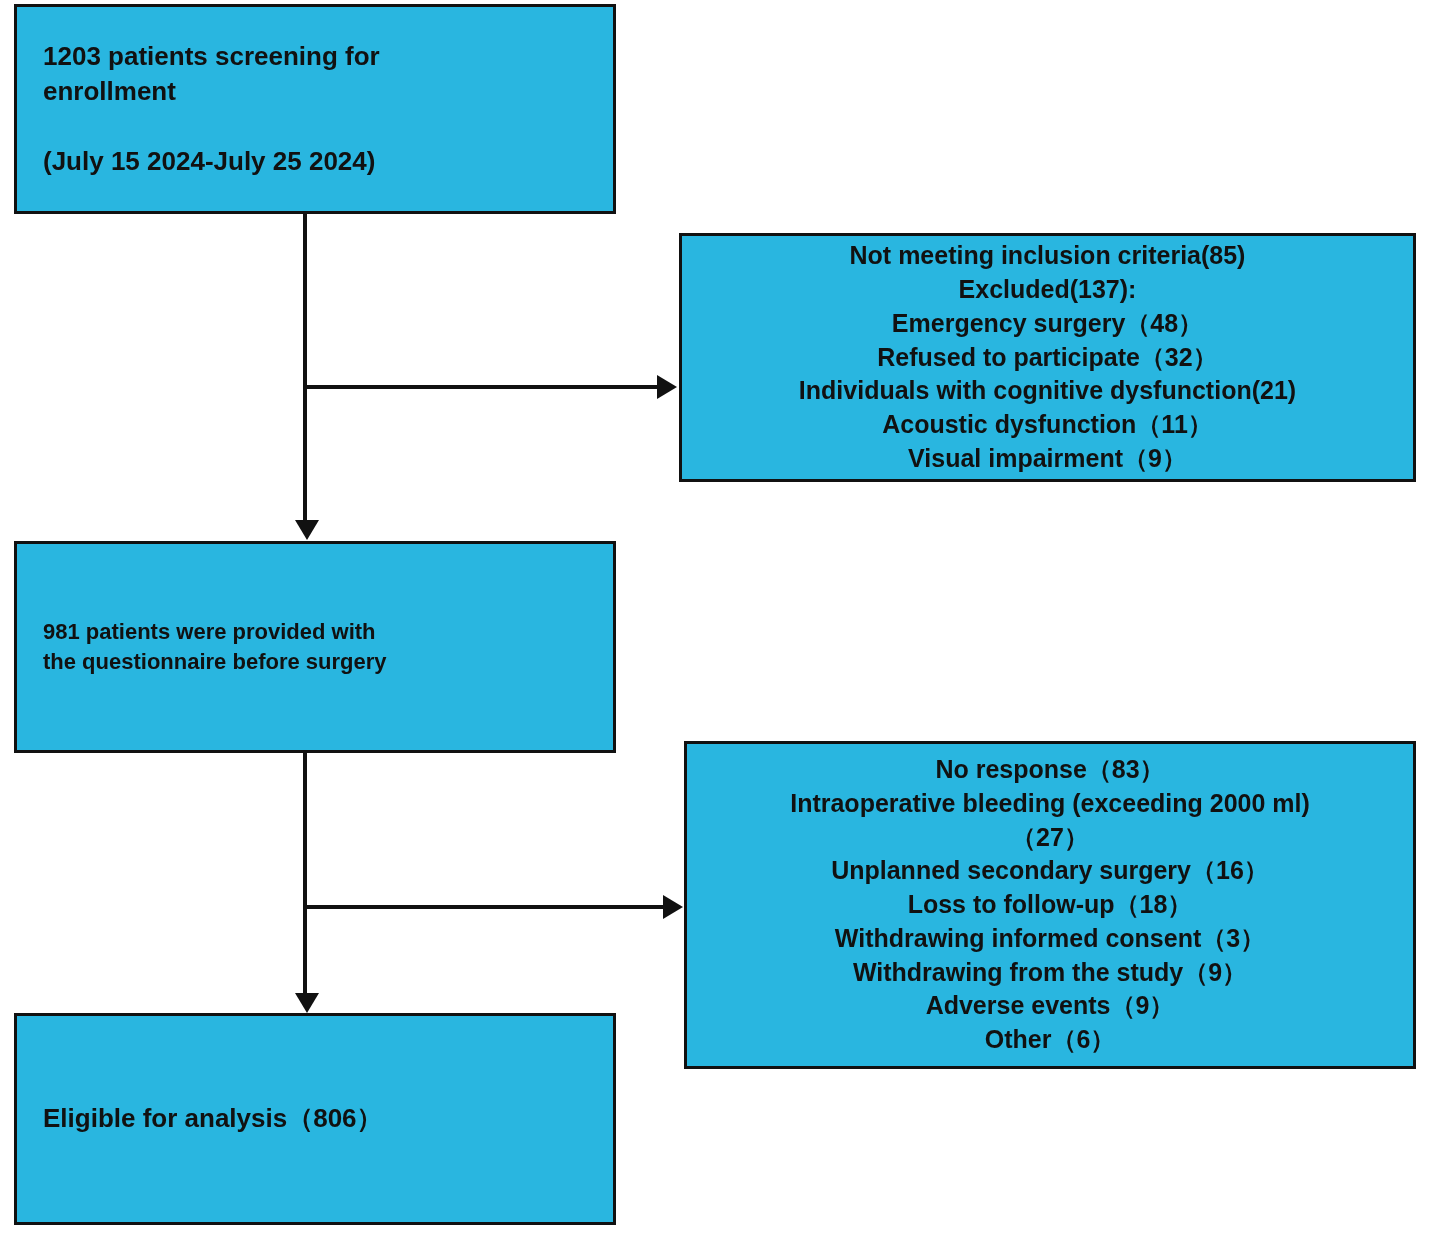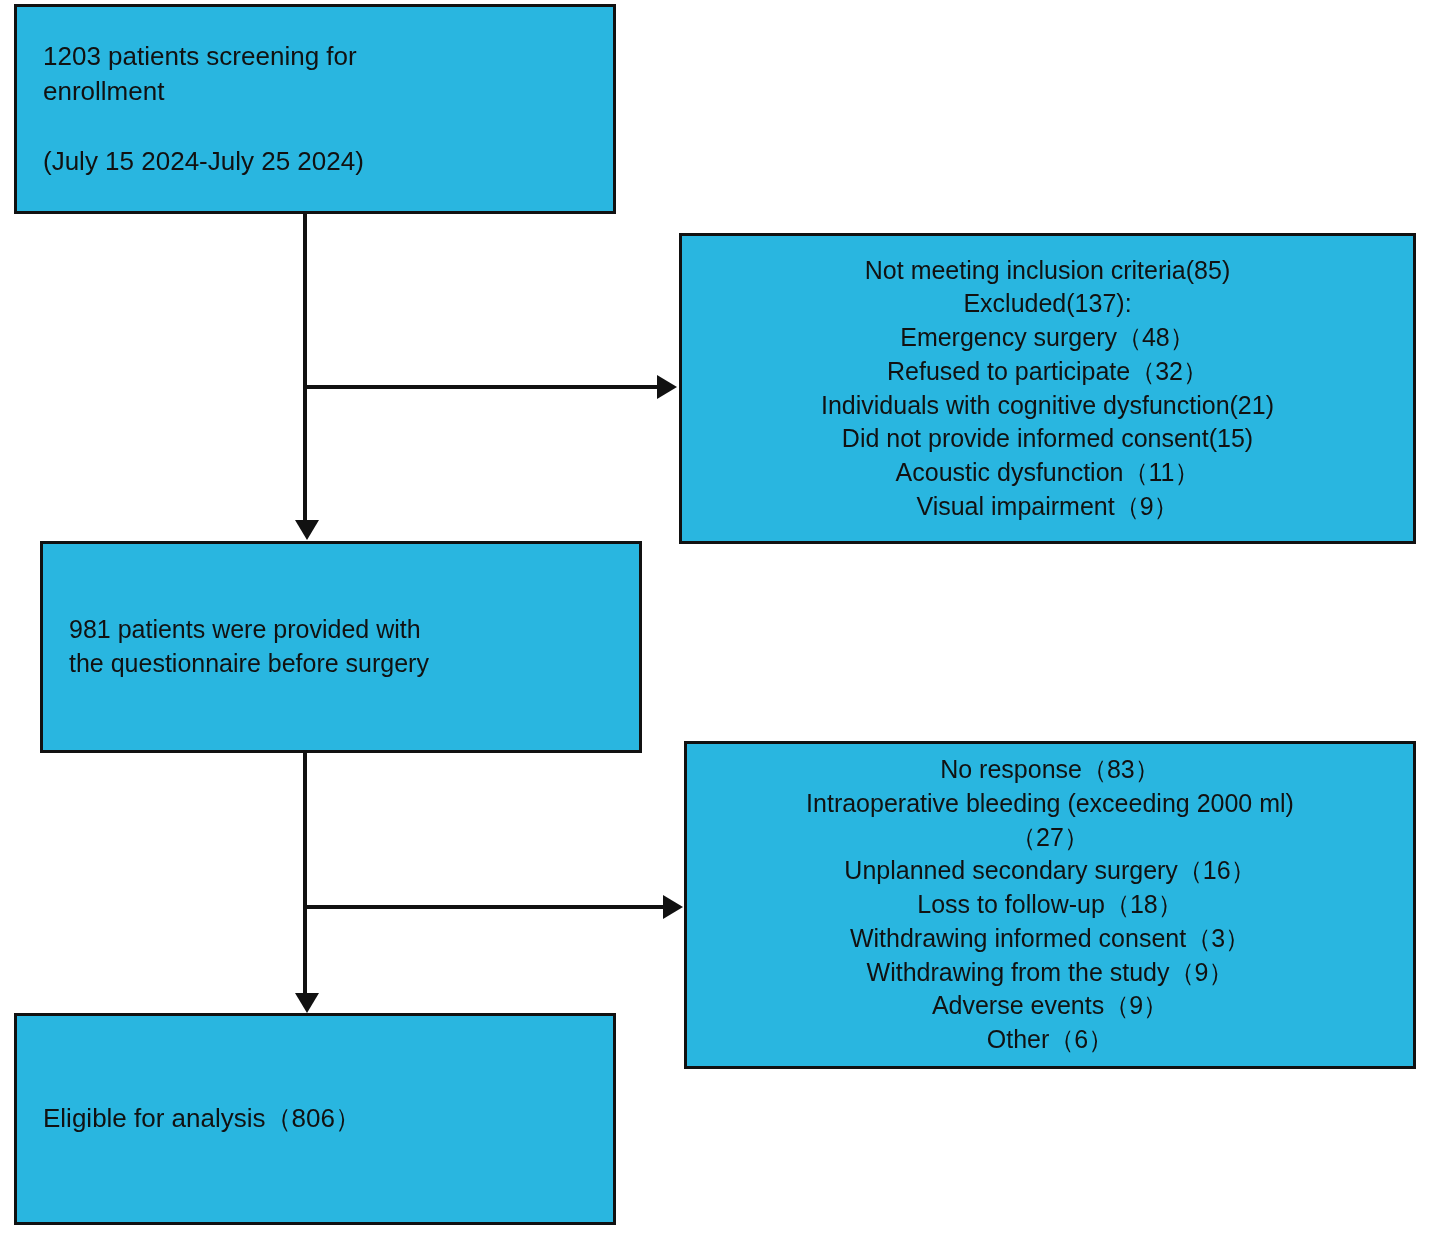--- a/index.html
+++ b/index.html
@@ -20,21 +20,21 @@
   .box {
     position: absolute;
     box-sizing: border-box;
     background: #29b6e0;
     border: 3px solid #111111;
     display: flex;
     flex-direction: column;
     justify-content: center;
     align-items: center;
     color: #111111;
-    font-weight: normal;
+    font-weight: bold;
     line-height: 1.35;
   }
   .box .line {
     display: block;
     width: 100%;
   }
 
   
   #box-screening {
     left: 14px;
@@ -50,39 +50,38 @@
     text-align: left;
   }
   #box-screening .gap {
     height: 34px;
   }
 
   #box-excluded {
     left: 679px;
     top: 233px;
     width: 737px;
-    height: 311px;
+    height: 249px;
     font-size: 25px;
     padding: 0 10px;
     text-align: center;
   }
   #box-excluded .line {
     text-align: center;
   }
 
   #box-questionnaire {
     left: 14px;
     top: 541px;
     width: 602px;
     height: 212px;
-    font-size: 25px;
+    font-size: 22px;
     padding: 0 26px;
     align-items: flex-start;
     text-align: left;
-    margin-left: 26px;
   }
   #box-questionnaire .line {
     text-align: left;
   }
 
   #box-dropouts {
     left: 684px;
     top: 741px;
     width: 732px;
     height: 328px;
@@ -156,21 +155,20 @@
     <span class="gap"></span>
     <span class="line">(July 15 2024-July 25 2024)</span>
   </div>
 
   <div class="box" id="box-excluded">
     <span class="line">Not meeting inclusion criteria(85)</span>
     <span class="line">Excluded(137):</span>
     <span class="line">Emergency surgery（48）</span>
     <span class="line">Refused to participate（32）</span>
     <span class="line">Individuals with cognitive dysfunction(21)</span>
-    <span class="line">Did not provide informed consent(15)</span>
     <span class="line">Acoustic dysfunction（11）</span>
     <span class="line">Visual impairment（9）</span>
   </div>
 
   <div class="box" id="box-questionnaire">
     <span class="line">981 patients were provided with</span>
     <span class="line">the questionnaire before surgery</span>
   </div>
 
   <div class="box" id="box-dropouts">

